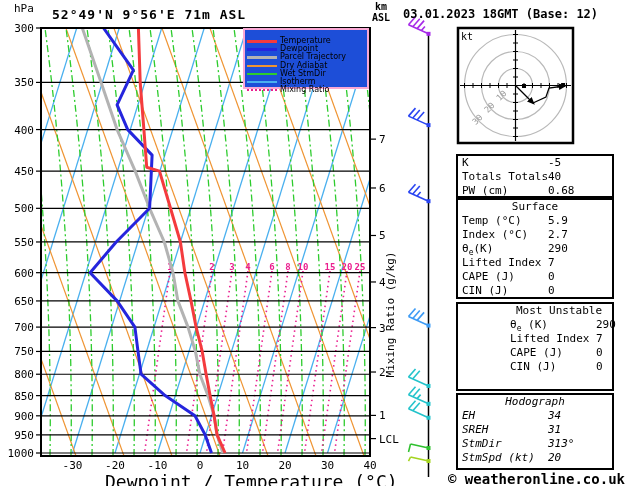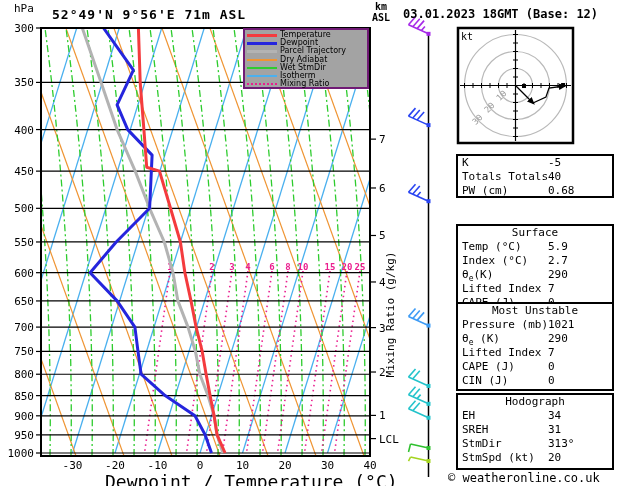--- a/index.html
+++ b/index.html
@@ -8,23 +8,23 @@
   .lbl{position:absolute;white-space:nowrap;}
   #station-title{left:52px;top:7px;font-size:13px;font-weight:bold;letter-spacing:1px;}
   #hpa-label{left:14px;top:2px;font-size:11px;}
   #km-label{left:375px;top:1px;font-size:10px;font-weight:bold;text-align:center;}
   #asl-label{left:372px;top:12px;font-size:10px;font-weight:bold;}
   #date-title{left:403px;top:7px;font-size:12px;font-weight:bold;}
   #kt-label{left:461px;top:31px;font-size:10px;}
   #axis-title{left:105px;top:471px;width:230px;text-align:center;font-size:18px;}
   #mixing-axis-label{left:305px;top:308px;width:170px;text-align:center;font-size:11px;
         transform:rotate(-90deg);}
-  #copyright{left:448px;top:471px;width:175px;text-align:left;font-size:12px;font-weight:normal;}
-  #legend{position:absolute;left:243px;top:28px;width:126px;height:61px;background:#a3a3a3;
-        border:2px solid #701a75;box-sizing:border-box;padding:1px 0 0 2px;}
+  #copyright{left:448px;top:471px;width:175px;text-align:left;font-size:14px;font-weight:bold;}
+  #legend{position:absolute;left:243px;top:28px;width:126px;height:61px;background:#1d4ed8;
+        border:2px solid #f9a8d4;box-sizing:border-box;padding:7px 0 0 2px;}
   .legend-row{display:flex;align-items:center;height:8.2px;}
   .legend-swatch{display:inline-block;width:30px;margin-right:3px;border-top-style:solid;}
   .legend-label{font-size:8px;line-height:8px;font-family:"DejaVu Sans","Liberation Sans",sans-serif;}
   .box{position:absolute;left:456px;width:158px;border:2px solid #000;box-sizing:border-box;
        background:#fff;}
   .box-title{text-align:center;font-size:11px;height:14px;line-height:14px;}
   .trow{position:relative;height:14px;font-size:11px;line-height:14px;padding-left:4px;}
   .tval{position:absolute;left:90px;top:0;}
   sub{font-size:8px;}
   svg text{font-family:"DejaVu Sans Mono","Liberation Mono",monospace;}
@@ -332,37 +332,36 @@
         <span class="legend-swatch" style="border-top: 2px dotted rgb(234, 31, 143);"></span>
         <span class="legend-label">Mixing Ratio</span>
       </div>
     </div>
 
   <div class="box" id="box-top" style="top:154px;height:44px;">
       <div class="trow"><span>K</span><span class="tval">-5</span></div>
       <div class="trow"><span>Totals Totals</span><span class="tval">40</span></div>
       <div class="trow"><span>PW (cm)</span><span class="tval">0.68</span></div>
     </div>
-  <div class="box" id="box-surface" style="top:198px;height:101px;margin-top:26px;">
+  <div class="box" id="box-surface" style="top:198px;height:101px;">
     <div class="box-title">Surface</div>
   <div class="trow"><span>Temp (°C)</span><span class="tval">5.9</span></div>
       <div class="trow"><span>Index (°C)</span><span class="tval">2.7</span></div>
       <div class="trow"><span>θ<sub>e</sub>(K)</span><span class="tval">290</span></div>
       <div class="trow"><span>Lifted Index</span><span class="tval">7</span></div>
       <div class="trow"><span>CAPE (J)</span><span class="tval">0</span></div>
       <div class="trow"><span>CIN (J)</span><span class="tval">0</span></div>
     </div>
-  <div class="box" id="box-mu" style="top:302px;height:89px;">
+  <div class="box" id="box-mu" style="top:302px;height:89px;padding-left:48px;">
     <div class="box-title">Most Unstable</div>
-  <div class="trow"><span>Pressure (mb)</span><span class="tval">1021</span></div>
       <div class="trow"><span>θ<sub>e</sub> (K)</span><span class="tval">290</span></div>
       <div class="trow"><span>Lifted Index</span><span class="tval">7</span></div>
       <div class="trow"><span>CAPE (J)</span><span class="tval">0</span></div>
       <div class="trow"><span>CIN (J)</span><span class="tval">0</span></div>
     </div>
-  <div class="box" id="box-hodo" style="top:393px;height:77px;">
+  <div class="box" id="box-hodo" style="top:393px;height:77px;font-style:italic;">
     <div class="box-title">Hodograph</div>
   <div class="trow"><span>EH</span><span class="tval">34</span></div>
       <div class="trow"><span>SREH</span><span class="tval">31</span></div>
       <div class="trow"><span>StmDir</span><span class="tval">313°</span></div>
       <div class="trow"><span>StmSpd (kt)</span><span class="tval">20</span></div>
     </div>
 </div>
 
 </body></html>

